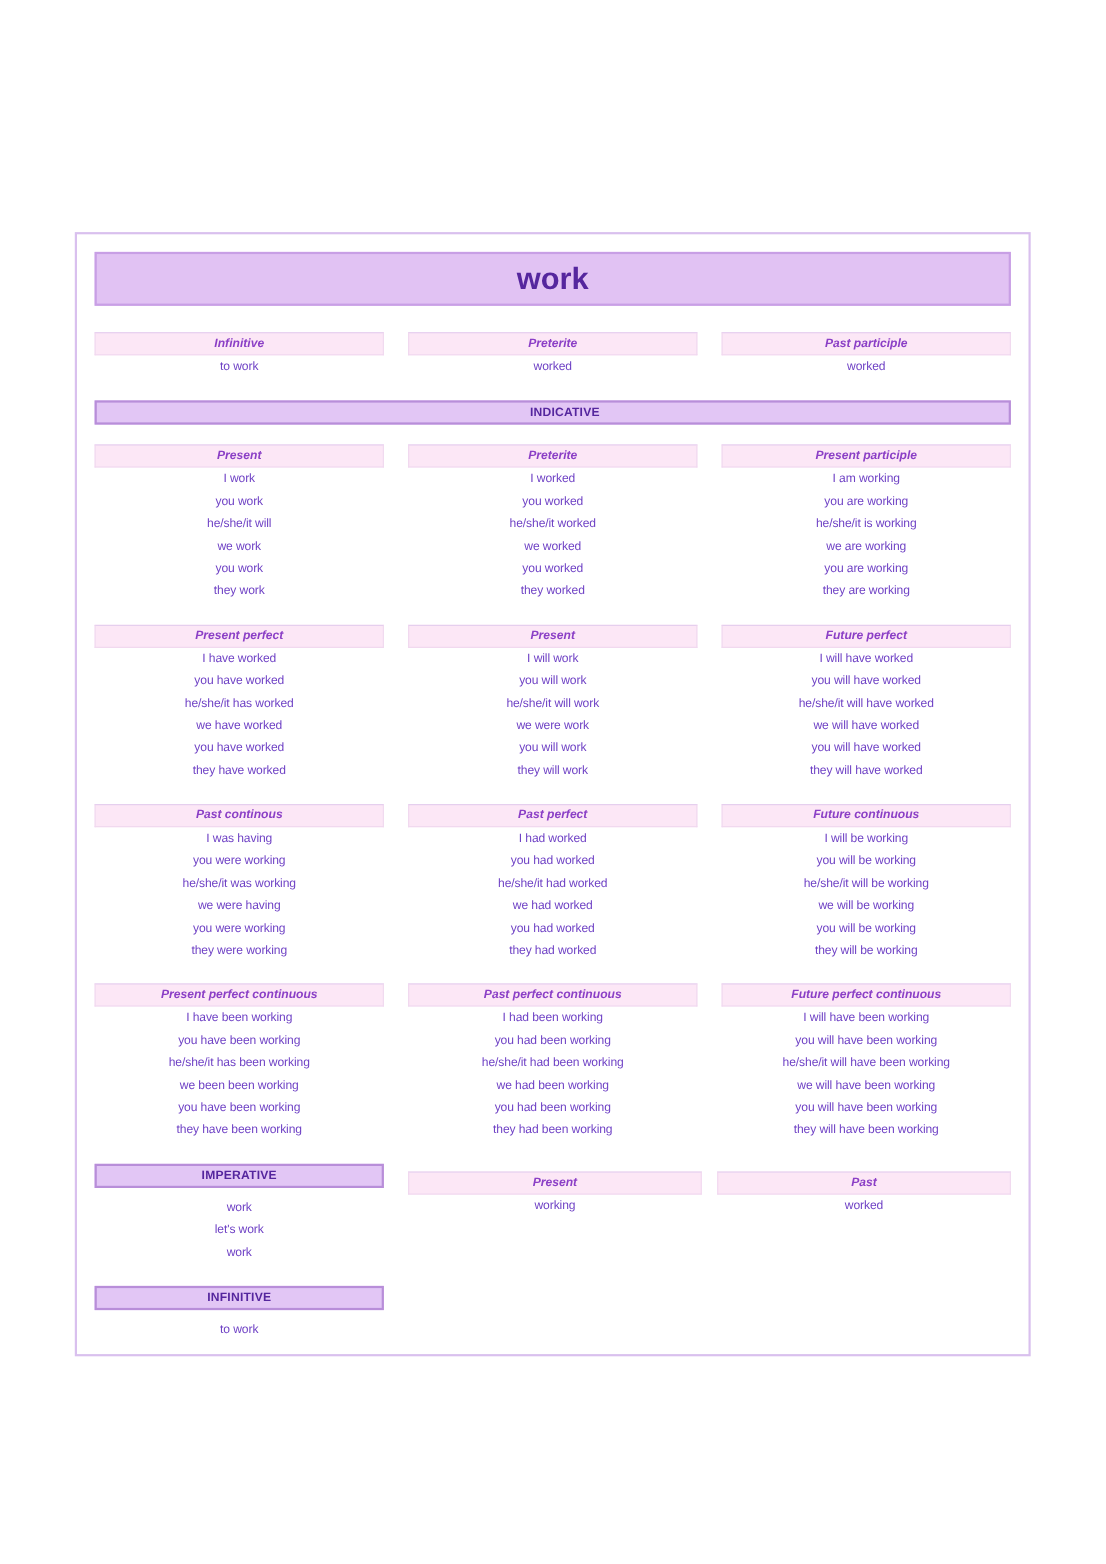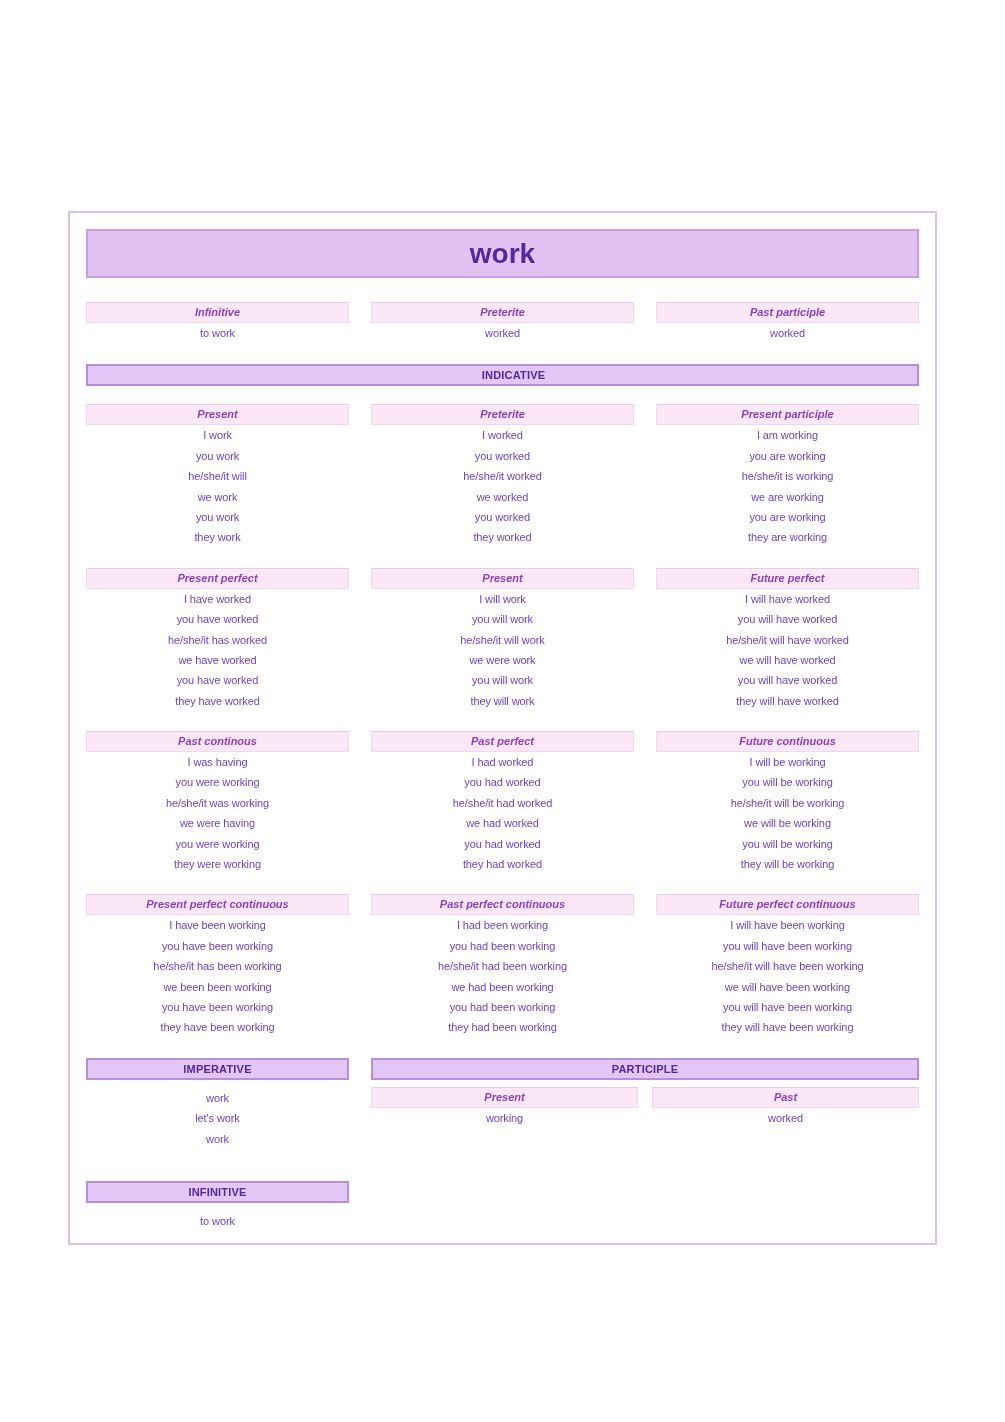--- a/index.html
+++ b/index.html
@@ -51,21 +51,21 @@
     height: 22px; line-height: 18px;
     background: #e2c6f5;
     border: 2px solid #b88ed9;
     text-align: center;
     font-size: 11px; font-weight: 600;
     color: #55269e;
     letter-spacing: 0.2px;
   }
   .indicative-bar { margin-bottom: 18px; padding-left: 22px; }
   .trow { margin-bottom: 20px; }
-  .bottomA { margin-bottom: 32px; }
+  .bottomA { margin-bottom: 20px; }
   .span2 { grid-column: 2 / 4; }
   .gap8 { margin-top: 8px; }
   .gap7 { margin-top: 7px; }
 </style>
 </head>
 <body>
 
 <div class="container">
 
   <div class="titlebox">work</div>
@@ -210,21 +210,20 @@
   <div class="row3 bottomA">
     <div>
       <div class="sbar">IMPERATIVE</div>
       <div class="gap8">
         <p class="form">work</p>
         <p class="form">let's work</p>
         <p class="form">work</p>
       </div>
     </div>
     <div class="span2">
-      <div class="sbar">PARTICIPLE</div>
       <div class="row2in gap7">
         <div>
           <div class="phead">Present</div>
           <p class="form">working</p>
         </div>
         <div>
           <div class="phead">Past</div>
           <p class="form">worked</p>
         </div>
       </div>

